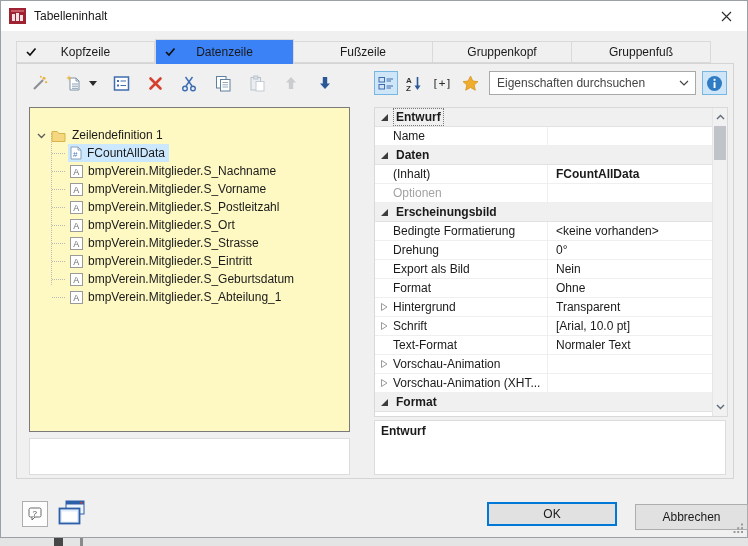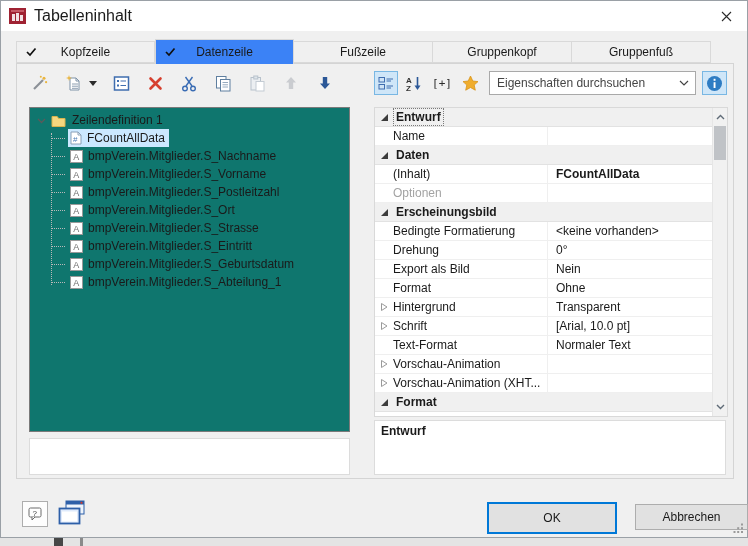--- a/index.html
+++ b/index.html
@@ -4,21 +4,21 @@
 <style>
   * { margin:0; padding:0; box-sizing:border-box; }
   html,body { background:#fff; }
   body { font-family:"Liberation Sans", sans-serif; font-size:12px; color:#1a1a1a; }
   .screen { position:relative; width:748px; height:546px; background:#e6e6e6; overflow:hidden; }
 
   
   .dialog { position:absolute; left:0; top:0; width:748px; height:538px; background:#f0f0f0; border:1px solid #9aa0a6; }
   .titlebar { position:absolute; left:0; top:0; width:100%; height:30px; background:#fff; display:flex; align-items:center; }
   .app-icon { margin-left:8px; display:flex; }
-  .win-title { margin-left:8px; font-size:16px; white-space:nowrap; }
+  .win-title { margin-left:8px; font-size:12px; white-space:nowrap; }
   .close-btn { position:absolute; right:0; top:0; width:42px; height:30px; display:flex; align-items:center; justify-content:center; cursor:default; }
 
   
   .tabstrip { position:absolute; left:15px; top:38px; height:25px; display:flex; align-items:flex-start; z-index:3; }
   .tab { position:relative; width:139px; height:22px; margin-top:2px; background:#f0f0f0; border:1px solid #d9d9d9; border-left-width:0; display:flex; align-items:center; justify-content:center; }
   .tab:first-child { border-left-width:1px; }
   .tab.active { margin-top:0; height:25px; background:#3b82f6; border-bottom:none; border-left-width:1px; z-index:4; }
   .tab-check { position:absolute; left:9px; top:50%; transform:translateY(-50%); display:flex; }
   .tab-label { white-space:nowrap; }
 
@@ -33,21 +33,21 @@
 
   
   .rtoolbar { position:absolute; left:357px; top:4px; height:30px; display:flex; align-items:center; }
   .rbtn { height:24px; min-width:24px; display:flex; align-items:center; justify-content:center; margin-right:4px; }
   .rbtn.toggled { background:#cfe6f8; border:1px solid #79b7e3; }
   .search-combo { width:207px; height:24px; margin-left:3px; margin-right:6px; background:#fff; border:1px solid #a9a9a9; display:flex; align-items:center; padding:0 6px 0 7px; color:#454545; }
   .search-combo .ph { flex:1; white-space:nowrap; overflow:hidden; }
   .info-btn { width:25px; height:24px; background:#cfe6f8; border:1px solid #79b7e3; display:flex; align-items:center; justify-content:center; }
 
   
-  .tree-box { position:absolute; left:12px; top:43px; width:321px; height:325px; background:#0f766e; border:1px solid #7a7a7a; padding-top:3px; overflow:hidden; }
+  .tree-box { position:absolute; left:12px; top:43px; width:321px; height:325px; background:#fef9c3; border:1px solid #7a7a7a; padding-top:18px; overflow:hidden; }
   .tree-guide { position:absolute; left:21px; top:25px; height:152px; border-left:1px dotted #b9b9b9; }
   .tree-row { height:18px; display:flex; align-items:center; white-space:nowrap; position:relative; }
   .tree-root { padding-left:5px; }
   .tree-root .chev { display:flex; width:12px; justify-content:center; }
   .tree-root .folder { display:flex; margin-left:4px; }
   .tree-root .rlabel { margin-left:6px; }
   .tree-child { padding-left:38px; }
   .tree-child::before { content:""; position:absolute; left:22px; top:9px; width:13px; border-top:1px dotted #b9b9b9; }
   .sel-wrap { display:inline-flex; align-items:center; height:18px; padding:0 4px 0 2px; }
   .sel-wrap.selected { background:#cbe8ff; }
@@ -76,21 +76,21 @@
   .pg-thumb { position:absolute; left:1px; top:18px; width:12px; height:34px; background:#c0c3c7; }
 
   
   .desc { position:absolute; left:357px; top:356px; width:352px; height:55px; background:#fff; border:1px solid #dcdcdc; padding:3px 6px; }
   .desc-title { font-weight:bold; }
 
   
   .btn-help { position:absolute; left:21px; top:500px; width:26px; height:26px; background:#fdfdfd; border:1px solid #adadad; display:flex; align-items:center; justify-content:center; }
   .btn-cascade { position:absolute; left:53px; top:496px; width:38px; height:32px; display:flex; align-items:center; justify-content:center; }
   .btn { position:absolute; display:flex; align-items:center; justify-content:center; background:#e1e1e1; }
-  .btn-ok { left:486px; top:501px; width:130px; height:32px; border:2px solid #0078d7; }
+  .btn-ok { left:486px; top:501px; width:130px; height:24px; border:2px solid #0078d7; }
   .btn-cancel { left:634px; top:503px; width:113px; height:26px; border:1px solid #adadad; }
   .grip { position:absolute; right:3px; bottom:3px; display:flex; }
 
   
   .sliver { position:absolute; left:0; bottom:0; width:748px; height:8px; background:#e4e4e4; }
   .sliver .m1 { position:absolute; left:54px; top:0; width:9px; height:8px; background:#474747; }
   .sliver .m2 { position:absolute; left:80px; top:0; width:3px; height:8px; background:#8a8a8a; }
 </style>
 </head>
 <body>

